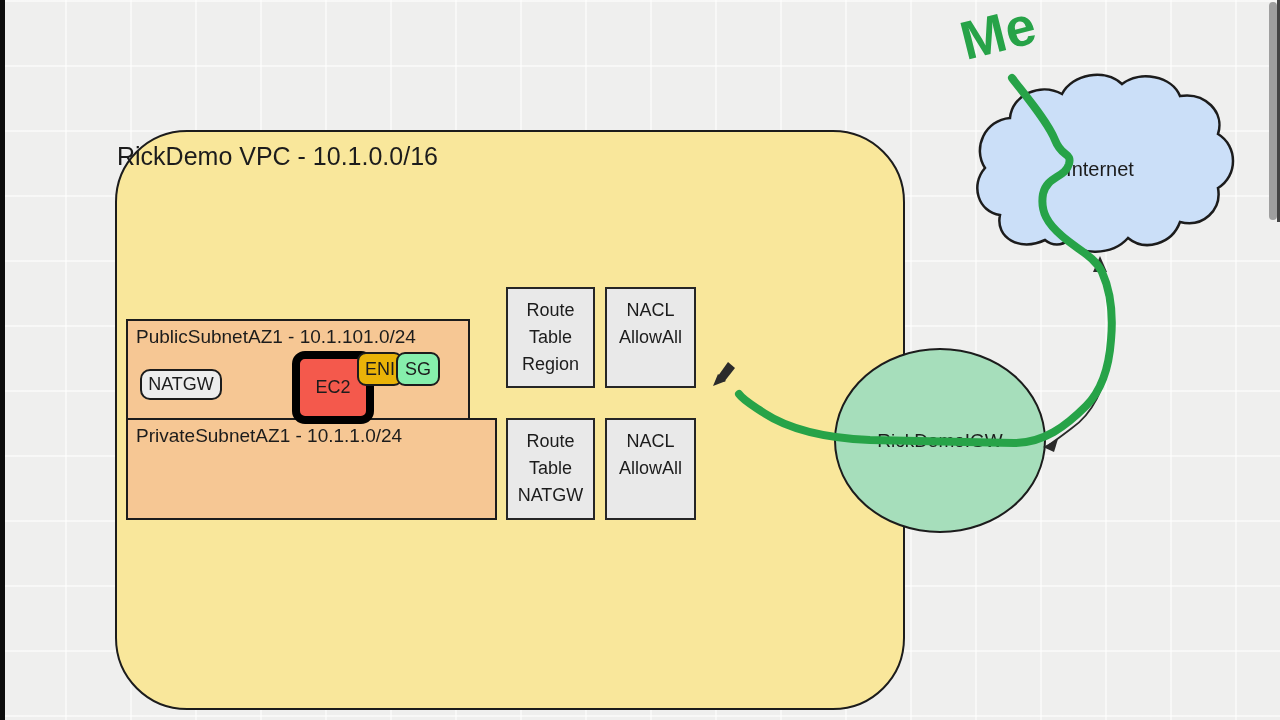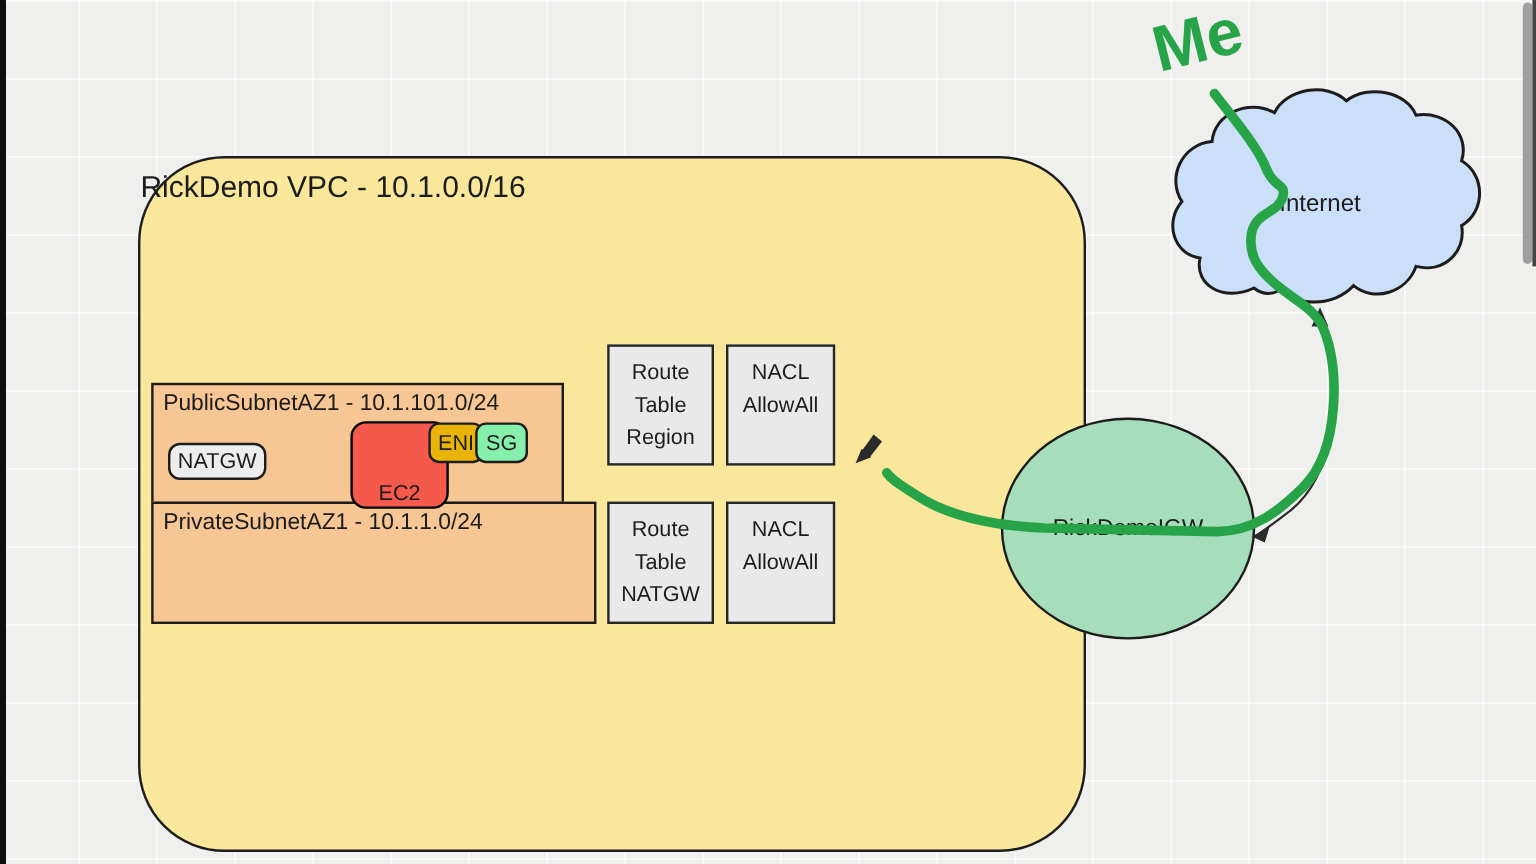--- a/index.html
+++ b/index.html
@@ -30,21 +30,21 @@
     background:#f6c794;border:2.5px solid #1c1c1c;
   }
   #public-subnet{left:126px;top:287px;width:344px;height:101px;margin-top:32px;}
   #private-subnet{left:126px;top:418px;width:371px;height:102px;}
   .subnet-label{position:absolute;left:8px;top:5px;font-size:19px;color:#1c1c1c;white-space:nowrap;}
   .chip{
     position:absolute;display:flex;align-items:center;justify-content:center;
     font-size:18px;color:#1c1c1c;box-sizing:border-box;
   }
   #natgw-chip{left:12px;top:48px;width:82px;height:31px;background:#ededed;border:2px solid #1c1c1c;border-radius:10px;}
-  #ec2-box{left:164px;top:30px;width:82px;height:73px;background:#f4594c;border:2px solid #000000;border-radius:13px;z-index:1;align-items:flex-end;}
+  #ec2-box{left:164px;top:30px;width:82px;height:73px;background:#f4594c;border:8px solid #000000;border-radius:13px;z-index:1;}
   #eni-chip{left:229px;top:31px;width:46px;height:34px;background:#eab308;border:2px solid #1c1c1c;border-radius:9px;z-index:2;}
   #sg-chip{left:268px;top:31px;width:44px;height:34px;background:#86efac;border:2px solid #1c1c1c;border-radius:9px;z-index:2;}
   .info-box{
     background:#e9e9e9;border:2.5px solid #262626;
     text-align:center;font-size:18px;line-height:27px;color:#1c1c1c;
     padding-top:8px;
   }
   #rt-public{left:506px;top:287px;width:89px;height:101px;}
   #nacl-public{left:605px;top:287px;width:91px;height:101px;}
   #rt-private{left:506px;top:418px;width:89px;height:102px;}

